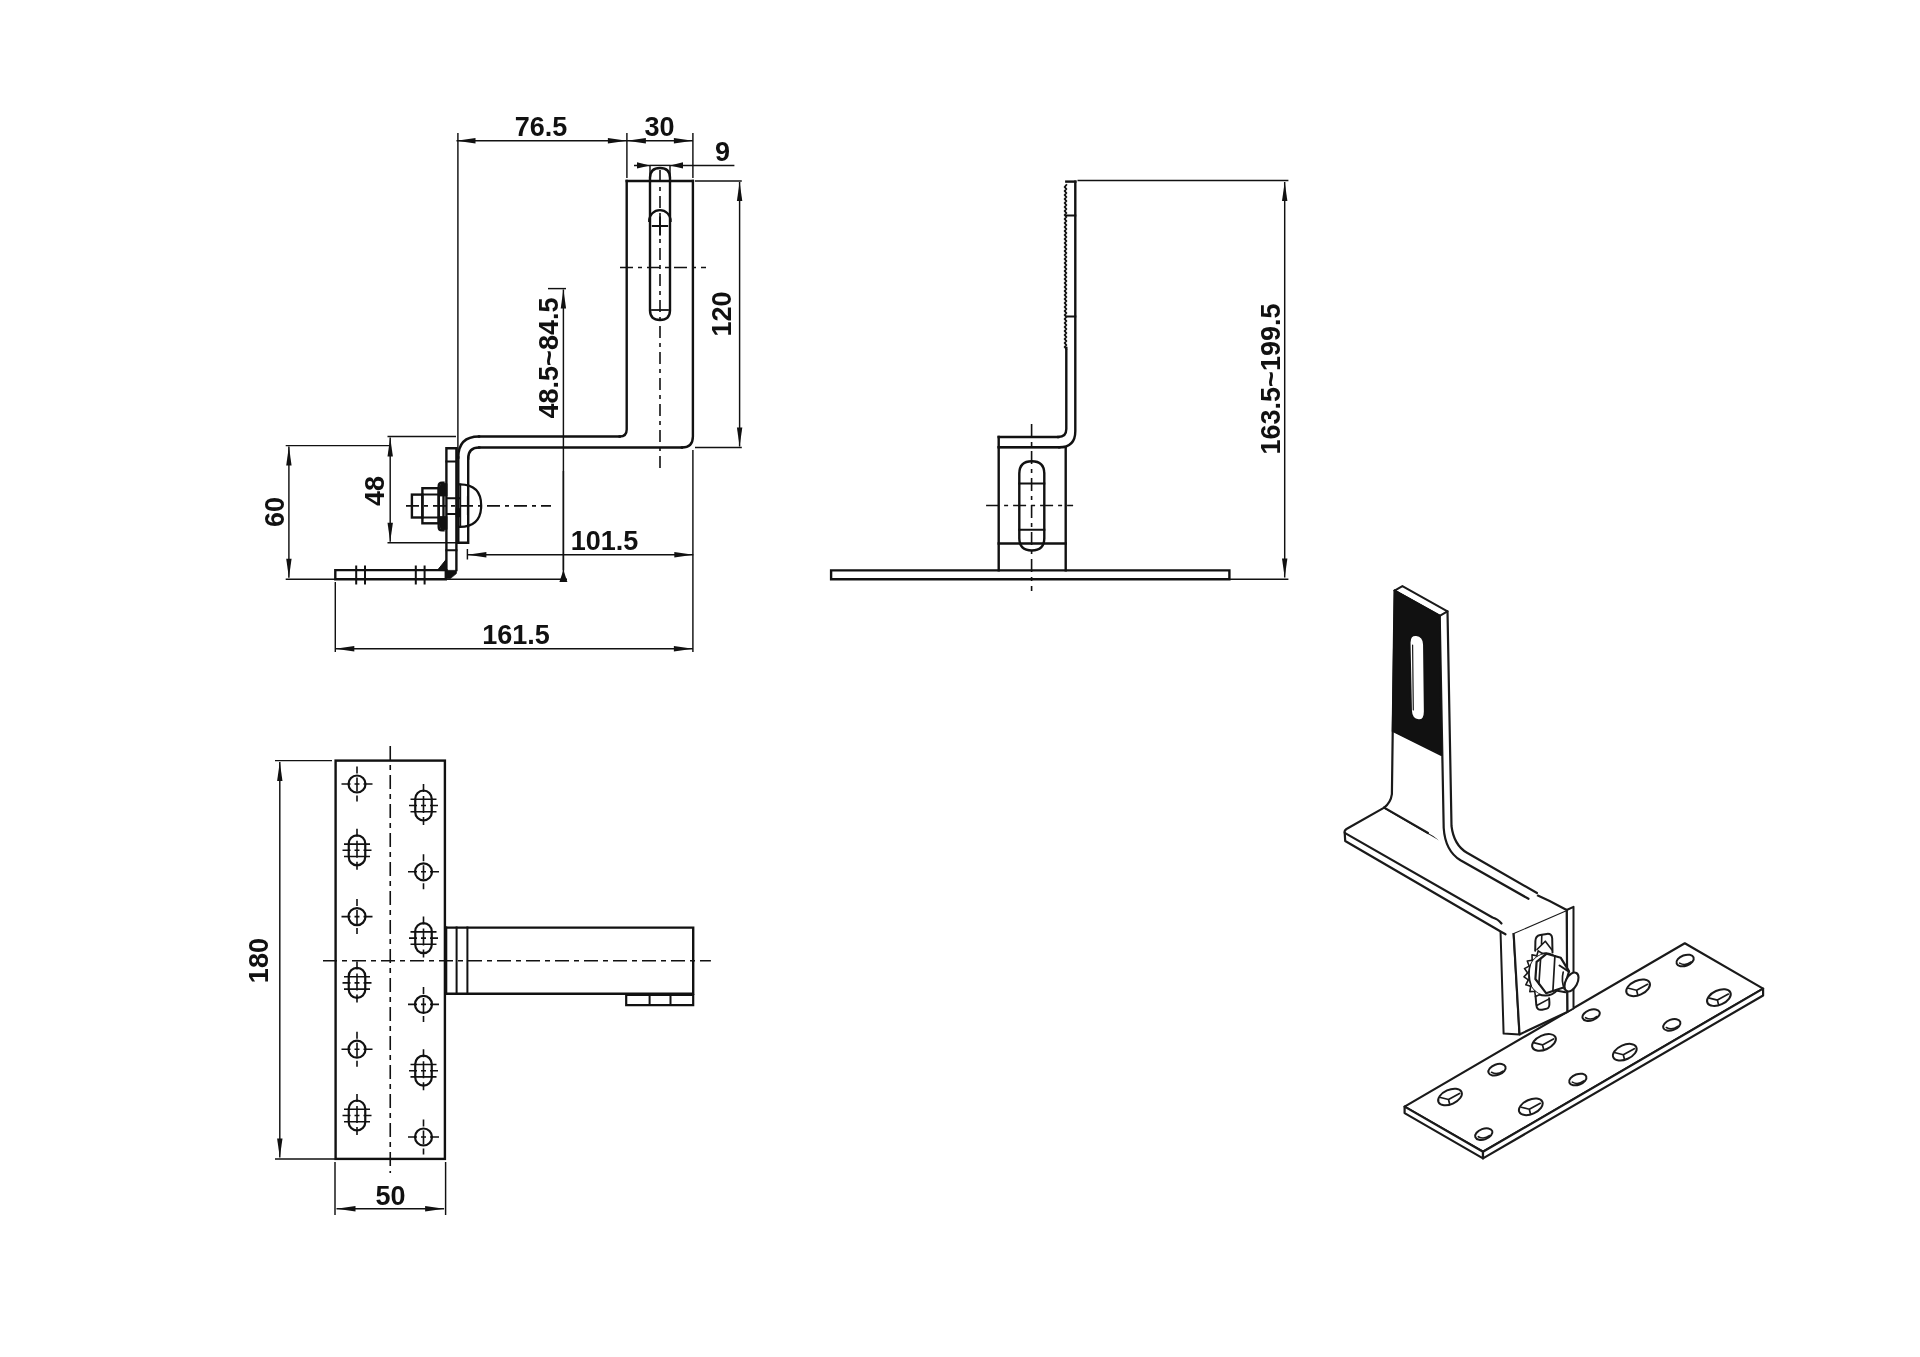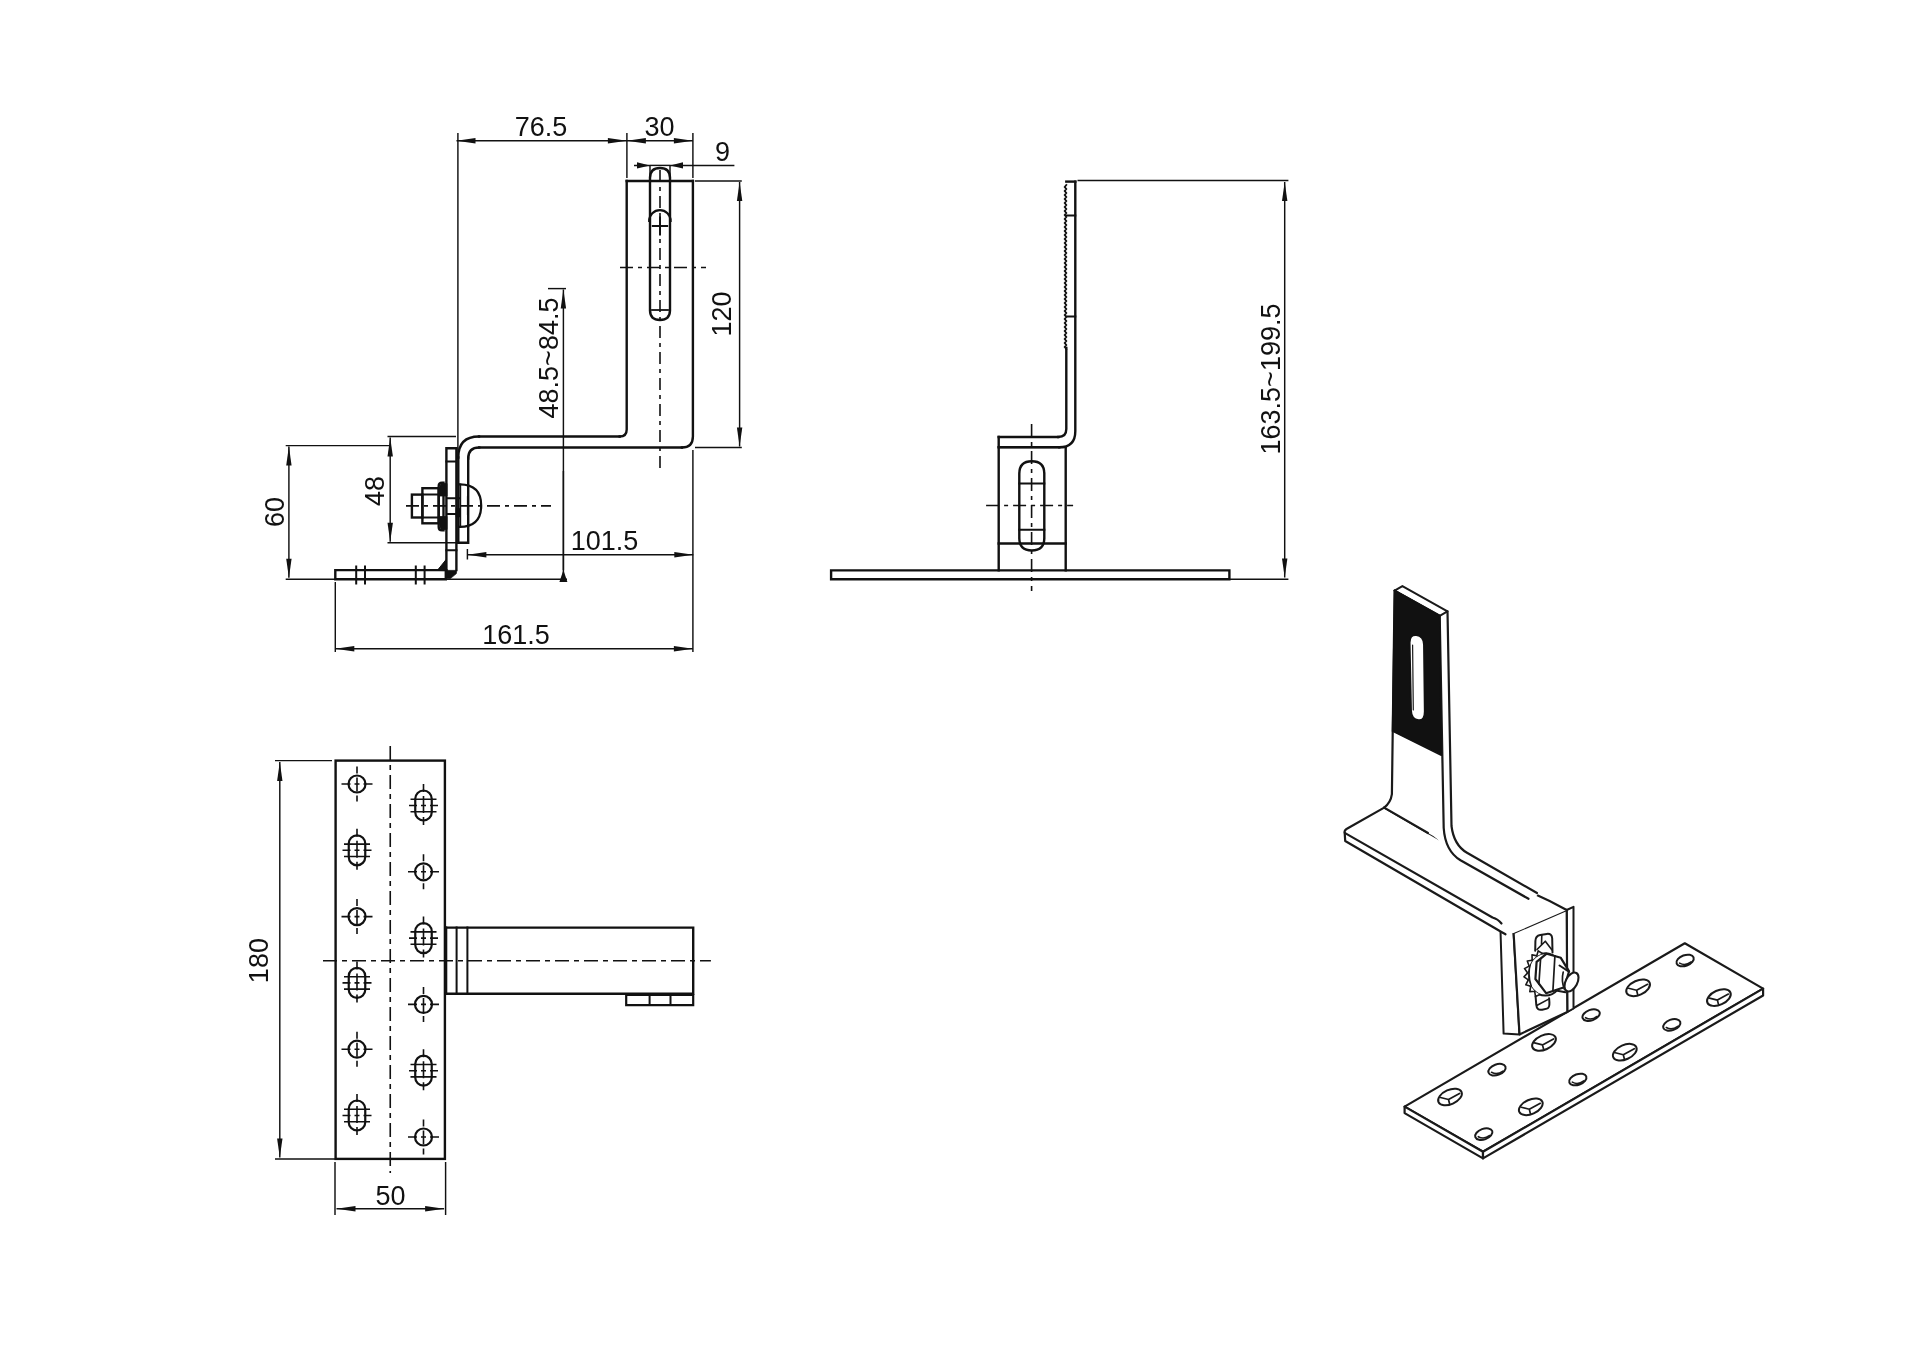--- a/index.html
+++ b/index.html
@@ -1,16 +1,16 @@
 <!DOCTYPE html>
 <html><head>
 <meta charset="utf-8">
 <style>
 html,body{margin:0;padding:0;background:#ffffff;}
-#page{position:relative;width:1920px;height:1357px;background:#ffffff;overflow:hidden;font-family:"Liberation Sans",sans-serif;}
+#page{position:relative;width:1920px;height:1357px;background:#ffffff;overflow:hidden;font-family:"Liberation Sans",sans-serif;font-weight:bold;}
 svg{position:absolute;left:0;top:0;}
 text{font-family:"Liberation Sans",sans-serif;fill:#111;}
 </style>
 </head>
 <body>
 <div id="page">
 <svg width="1920" height="1357" viewBox="0 0 1920 1357">
 <defs>
 <marker id="arS" markerWidth="22" markerHeight="8" refX="1" refY="4" orient="auto" markerUnits="userSpaceOnUse">
           <path d="M1,4 L20,1.3 L20,6.7 Z" fill="#111"></path>

